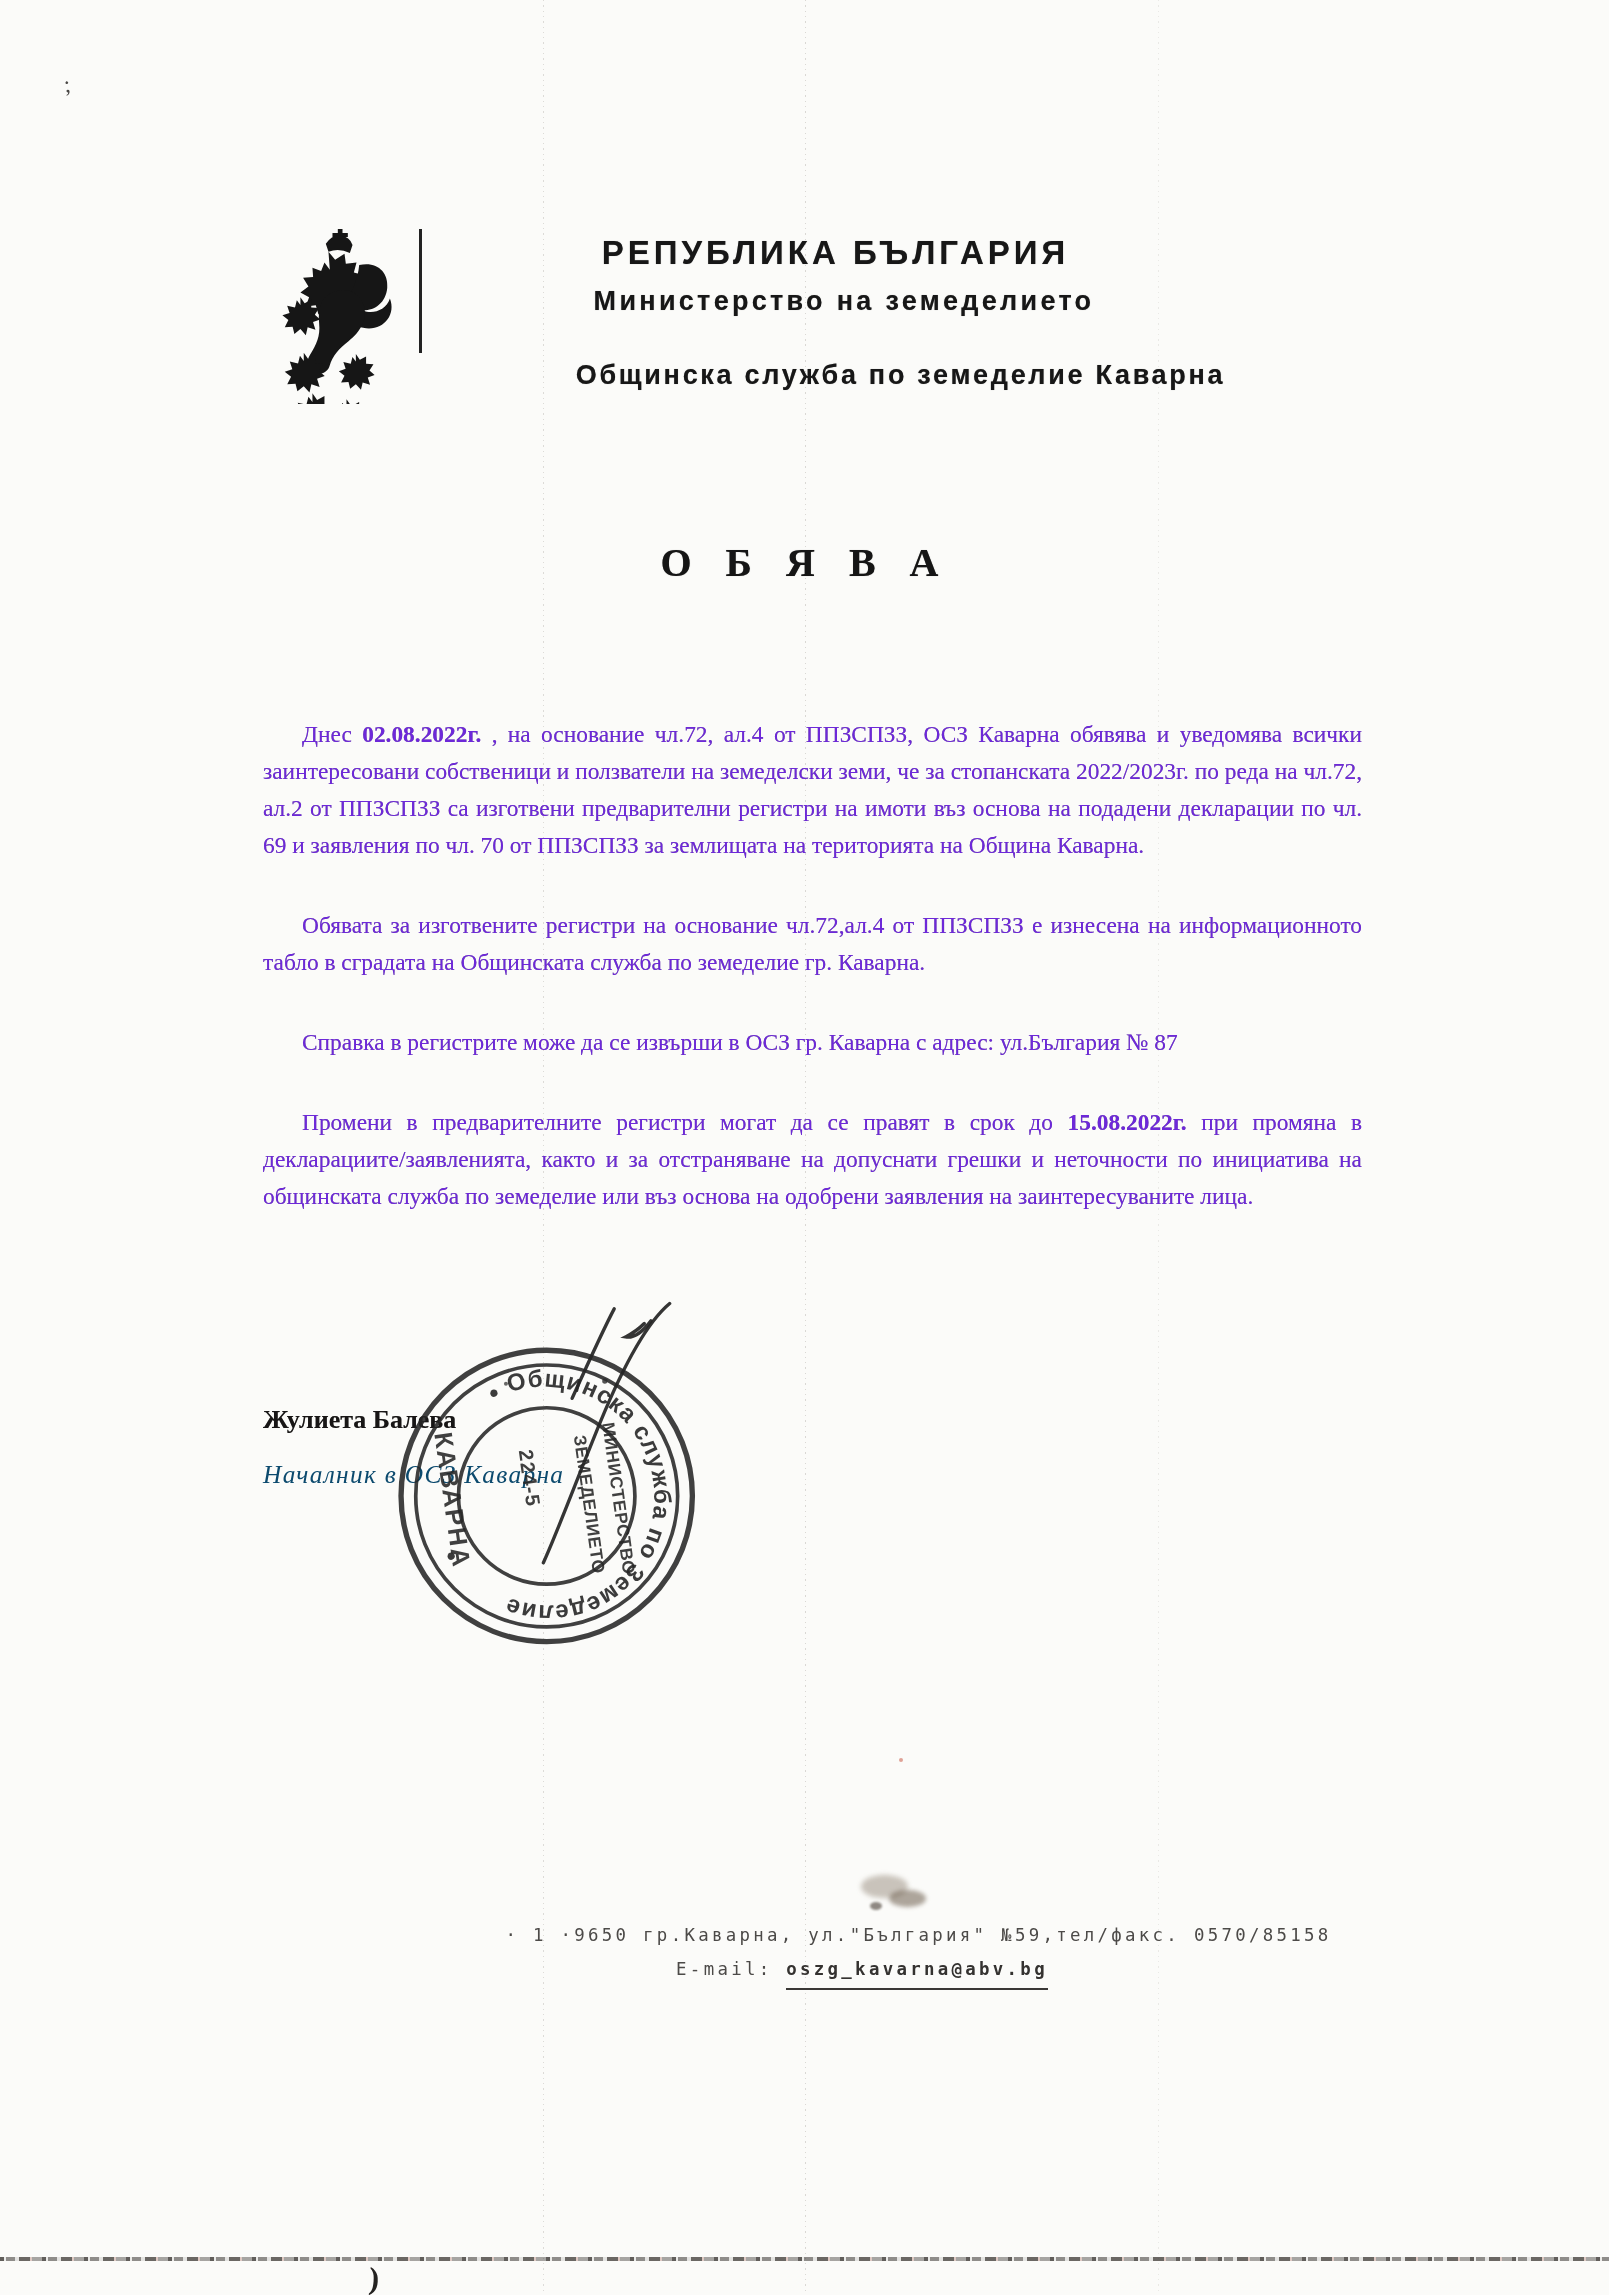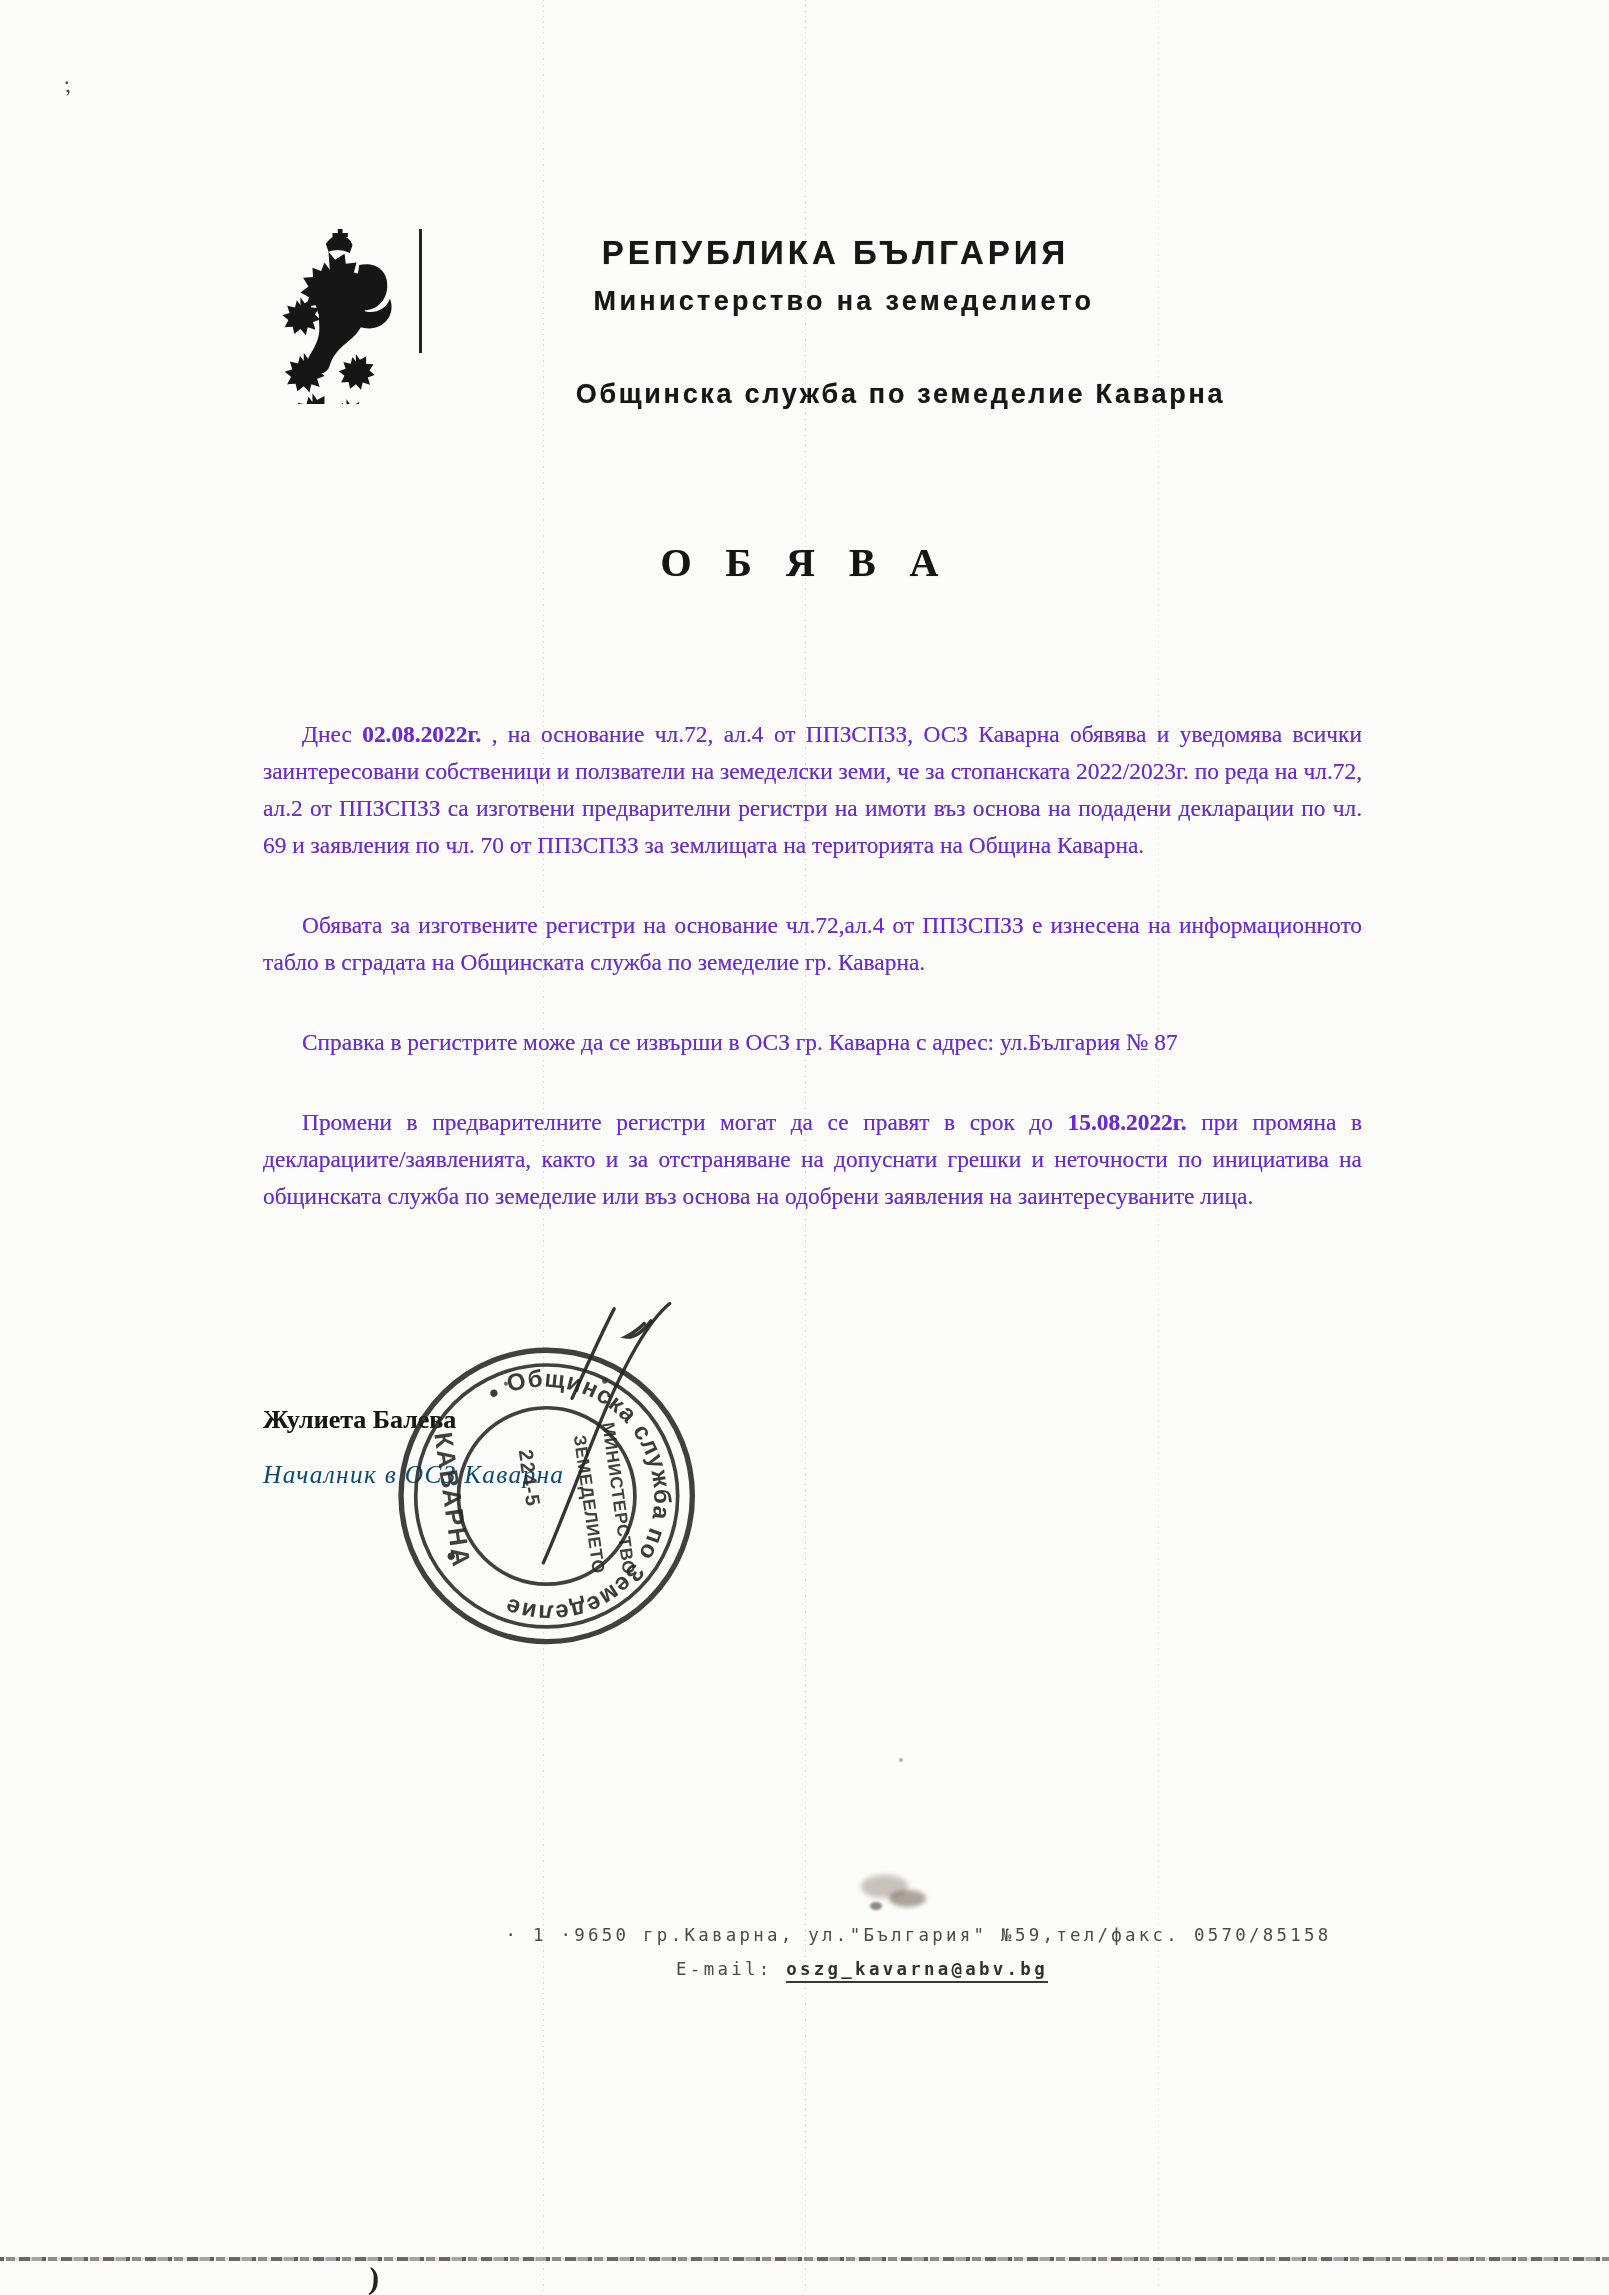--- a/index.html
+++ b/index.html
@@ -15,21 +15,21 @@
   .fold{position:absolute; top:0; bottom:0; width:1.3px;
     background:repeating-linear-gradient(to bottom, rgba(115,108,100,.45) 0 1.3px, transparent 1.3px 5.3px);}
 
   
   .hline{position:absolute; text-align:center; font-family:"Liberation Sans", sans-serif;
     font-weight:bold; color:#171717; white-space:nowrap;
     text-shadow:0 0 0.7px rgba(23,23,23,.55);}
   .h1{left:528px; top:234px; width:615px; font-size:33px; letter-spacing:4px;}
   .h2{left:538px; top:286px; width:612px; font-size:27px; letter-spacing:3.3px;}
   .h3{left:412px; top:330px; width:833px; font-size:28px; letter-spacing:2.7px;}
-  .h4{left:515px; top:379px; width:771px; font-size:27px; letter-spacing:2.7px;}
+  .h4{left:515px; top:360px; width:771px; font-size:27px; letter-spacing:2.7px;}
   .sep{position:absolute; left:419px; top:229px; width:3.3px; height:124px; background:#222;}
 
   
   .doc-title{position:absolute; left:605px; top:539px; width:401px; text-align:center;
     font-size:40px; font-weight:bold; letter-spacing:12px; color:#151515;
     text-shadow:0 0 0.7px rgba(0,0,0,.5);}
 
   
   .body-text{position:absolute; left:263px; top:716px; width:1099px;
     font-size:23.4px; line-height:37px; text-align:justify; color:#6d28d9;
@@ -52,21 +52,21 @@
   .stamp-min{font-family:"Liberation Sans", sans-serif; font-weight:bold; font-size:26px;
     letter-spacing:1px; fill:#262626; fill-opacity:.88; text-anchor:middle;}
   .stamp-num{font-family:"Liberation Sans", sans-serif; font-weight:bold; font-size:30px;
     letter-spacing:2px; fill:#262626; fill-opacity:.88; text-anchor:middle;}
 
   
   .footer-line{position:absolute; text-align:center; font-family:"DejaVu Sans Mono", monospace;
     color:#4c4a48; white-space:nowrap;}
   .f1{left:354px; top:1925px; width:1129px; font-size:17.4px; letter-spacing:3.3px;}
   .f2{left:401px; top:1959px; width:922px; font-size:17.4px; letter-spacing:3.3px;}
-  .f2 .email{font-weight:bold; color:#343230; border-bottom:2px solid #3a3836; padding-bottom:2px;}
+  .f2 .email{font-weight:bold; color:#343230; border-bottom:2px solid #3a3836; padding-bottom:9px;}
 
   
   .corner-mark{position:absolute; left:64px; top:72px; font-size:23px; color:#4a4846;
     transform:rotate(-8deg); font-family:"Liberation Serif", serif;}
   .noise-strip{position:absolute; left:0; top:2257px; width:1610px; height:4px; opacity:.8;
     background:repeating-linear-gradient(90deg,
       #3a3633 0 4px, rgba(58,54,51,.1) 4px 6px, rgba(58,54,51,.7) 6px 14.7px,
       rgba(58,54,51,.15) 14.7px 18.7px, #46423e 18.7px 30px, rgba(150,72,56,.35) 30px 32px,
       rgba(58,54,51,.55) 32px 42px);}
   .bottom-mark{position:absolute; left:369px; top:2261px; font-size:31px; font-weight:bold;

